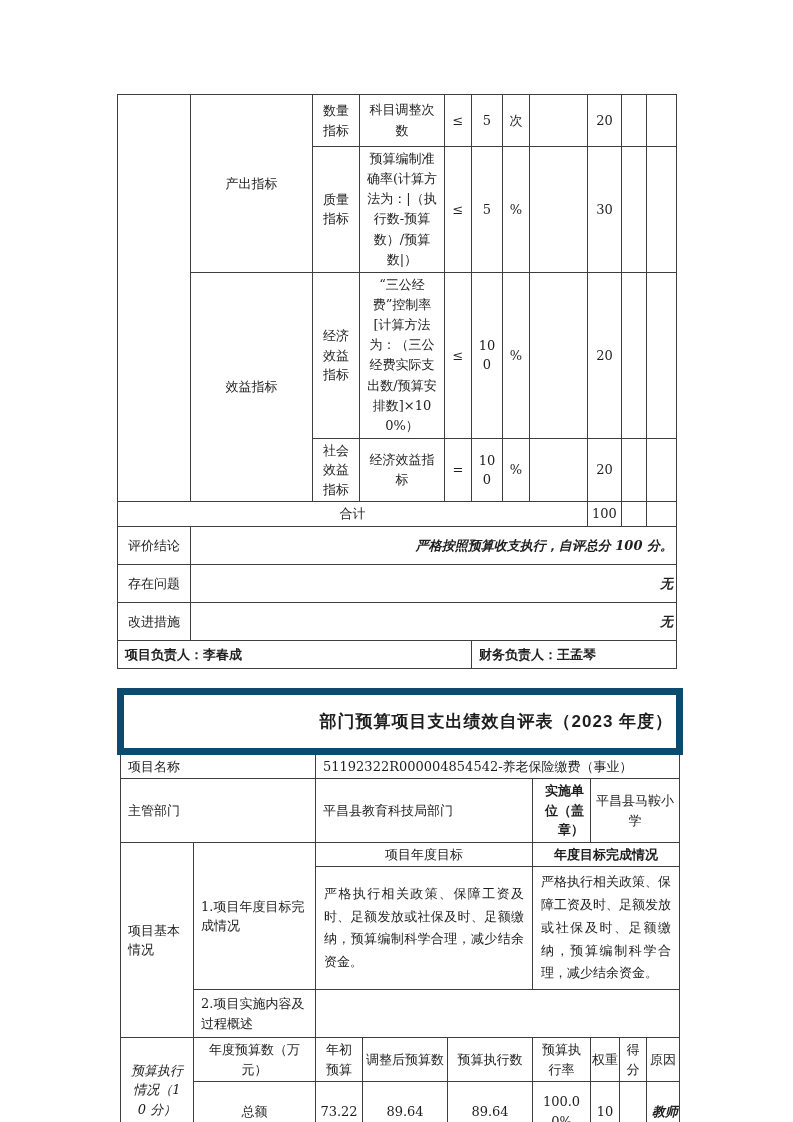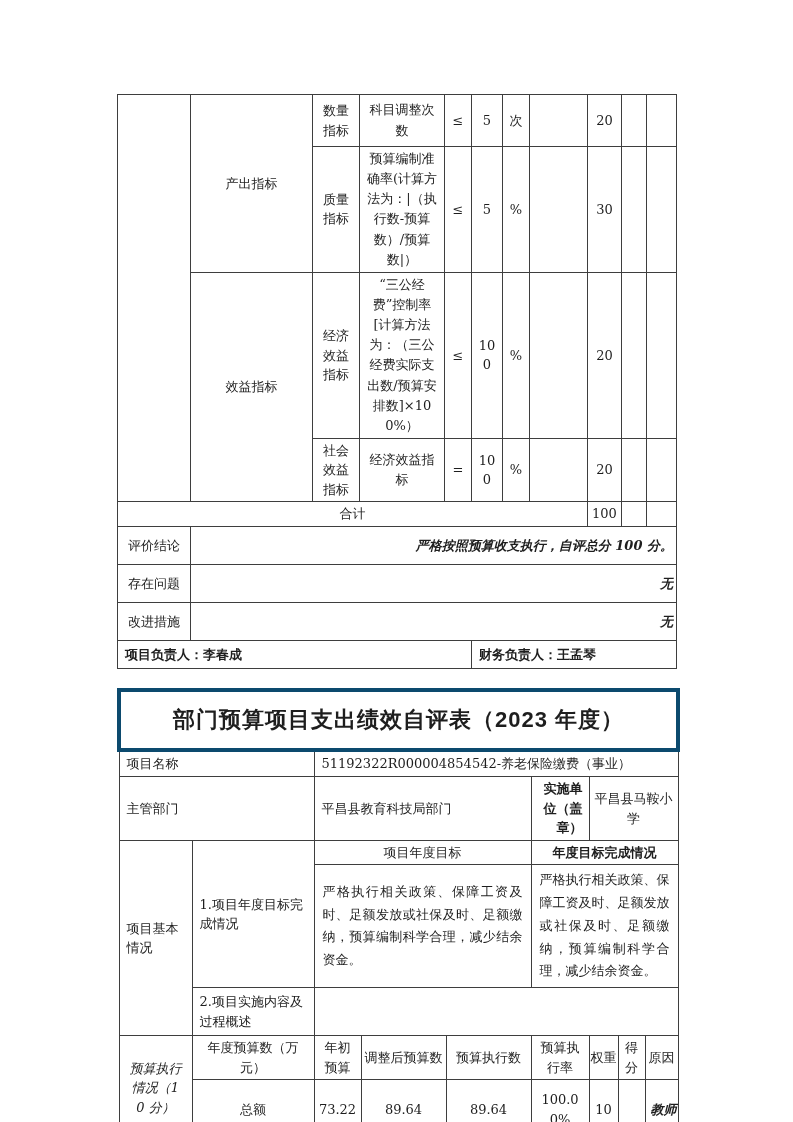--- a/index.html
+++ b/index.html
@@ -38,23 +38,24 @@
   .typecell { padding: 2px 8px; text-align: center; }          
   .namecell { padding: 2px 4px; line-height: 1.55; }
   .leftcell { text-align: left; padding-left: 7px; }
   .justcell { text-align: justify; padding: 4px 8px; line-height: 1.75; }
   .bolditalic { font-style: italic; font-weight: bold; text-align: right; }
   .sansbold {
     font-family: "Liberation Sans", "DejaVu Sans", sans-serif;
     font-weight: bold;
   }
   .titlecell {
-    font-size: 22px;
+    font-size: 17px;
     letter-spacing: 1px;
-    border: 4px solid #0c4a6e;
+    border: 7px solid #0c4a6e;
+    text-align: right;
   }
   .budgetlabel { padding: 2px 9px; font-style: italic; }
 </style>
 </head>
 <body>
 
 <div class="sheet">
 
   <table class="tbl1">
     <colgroup>

